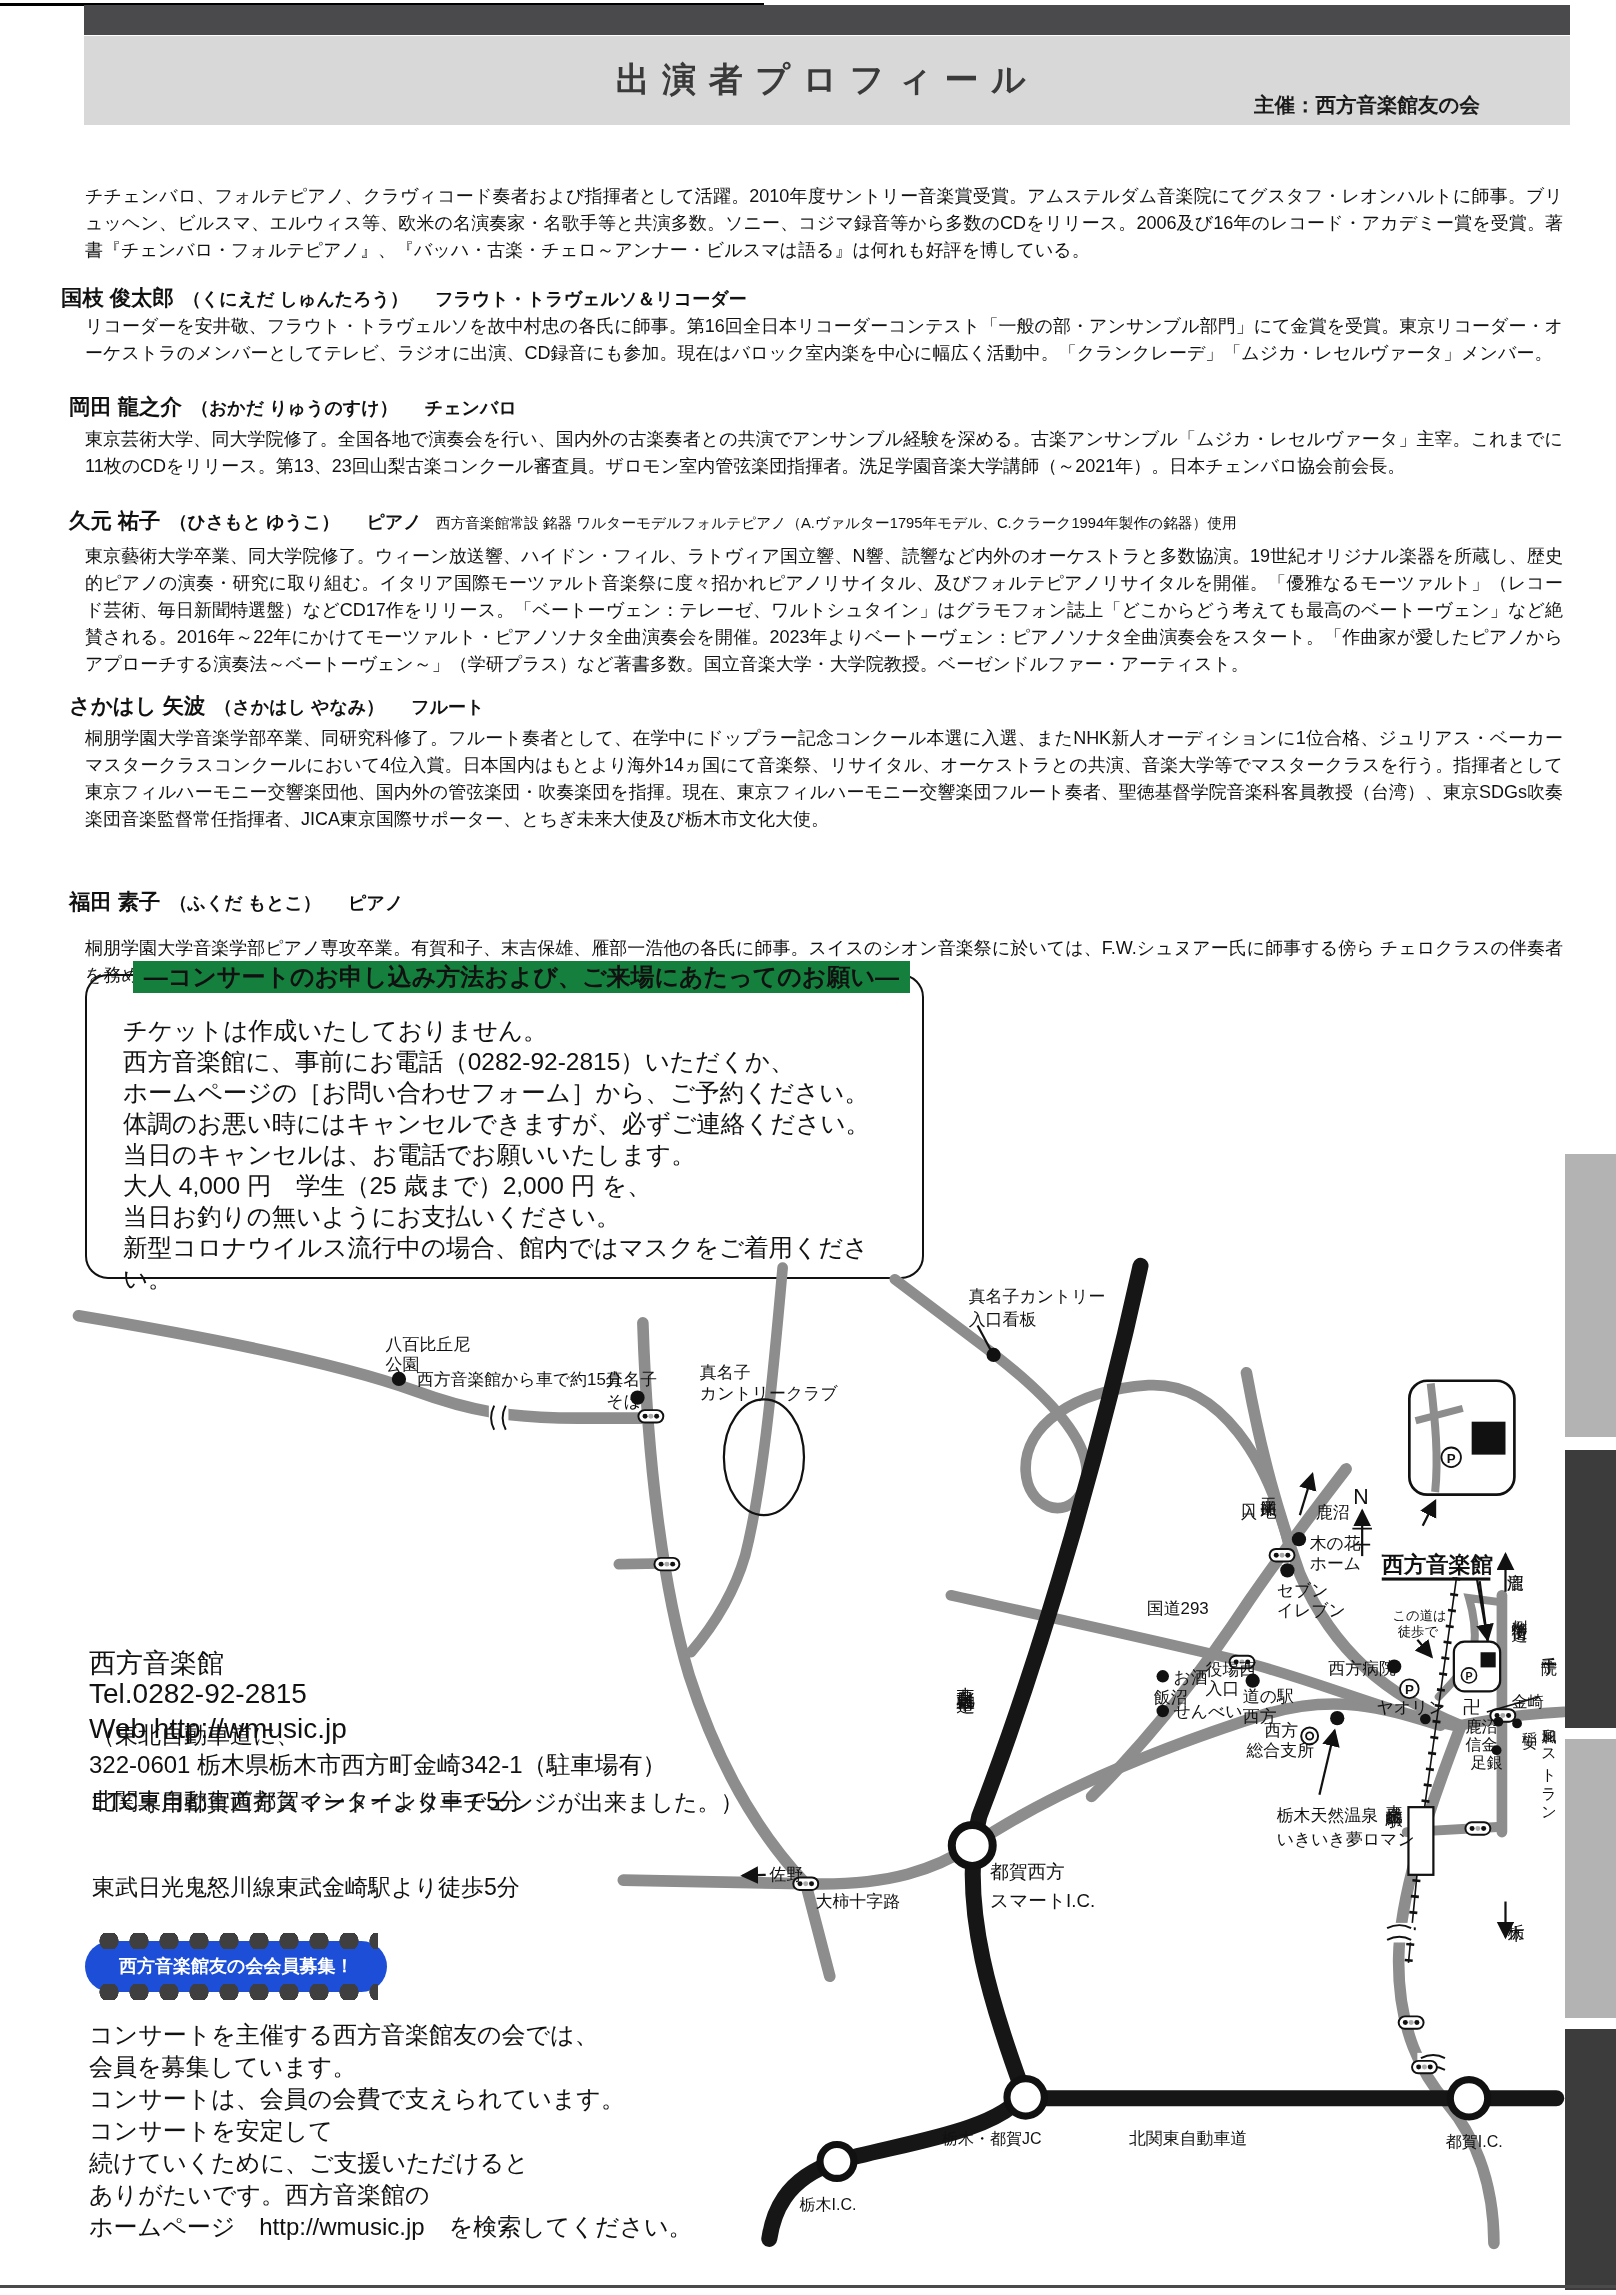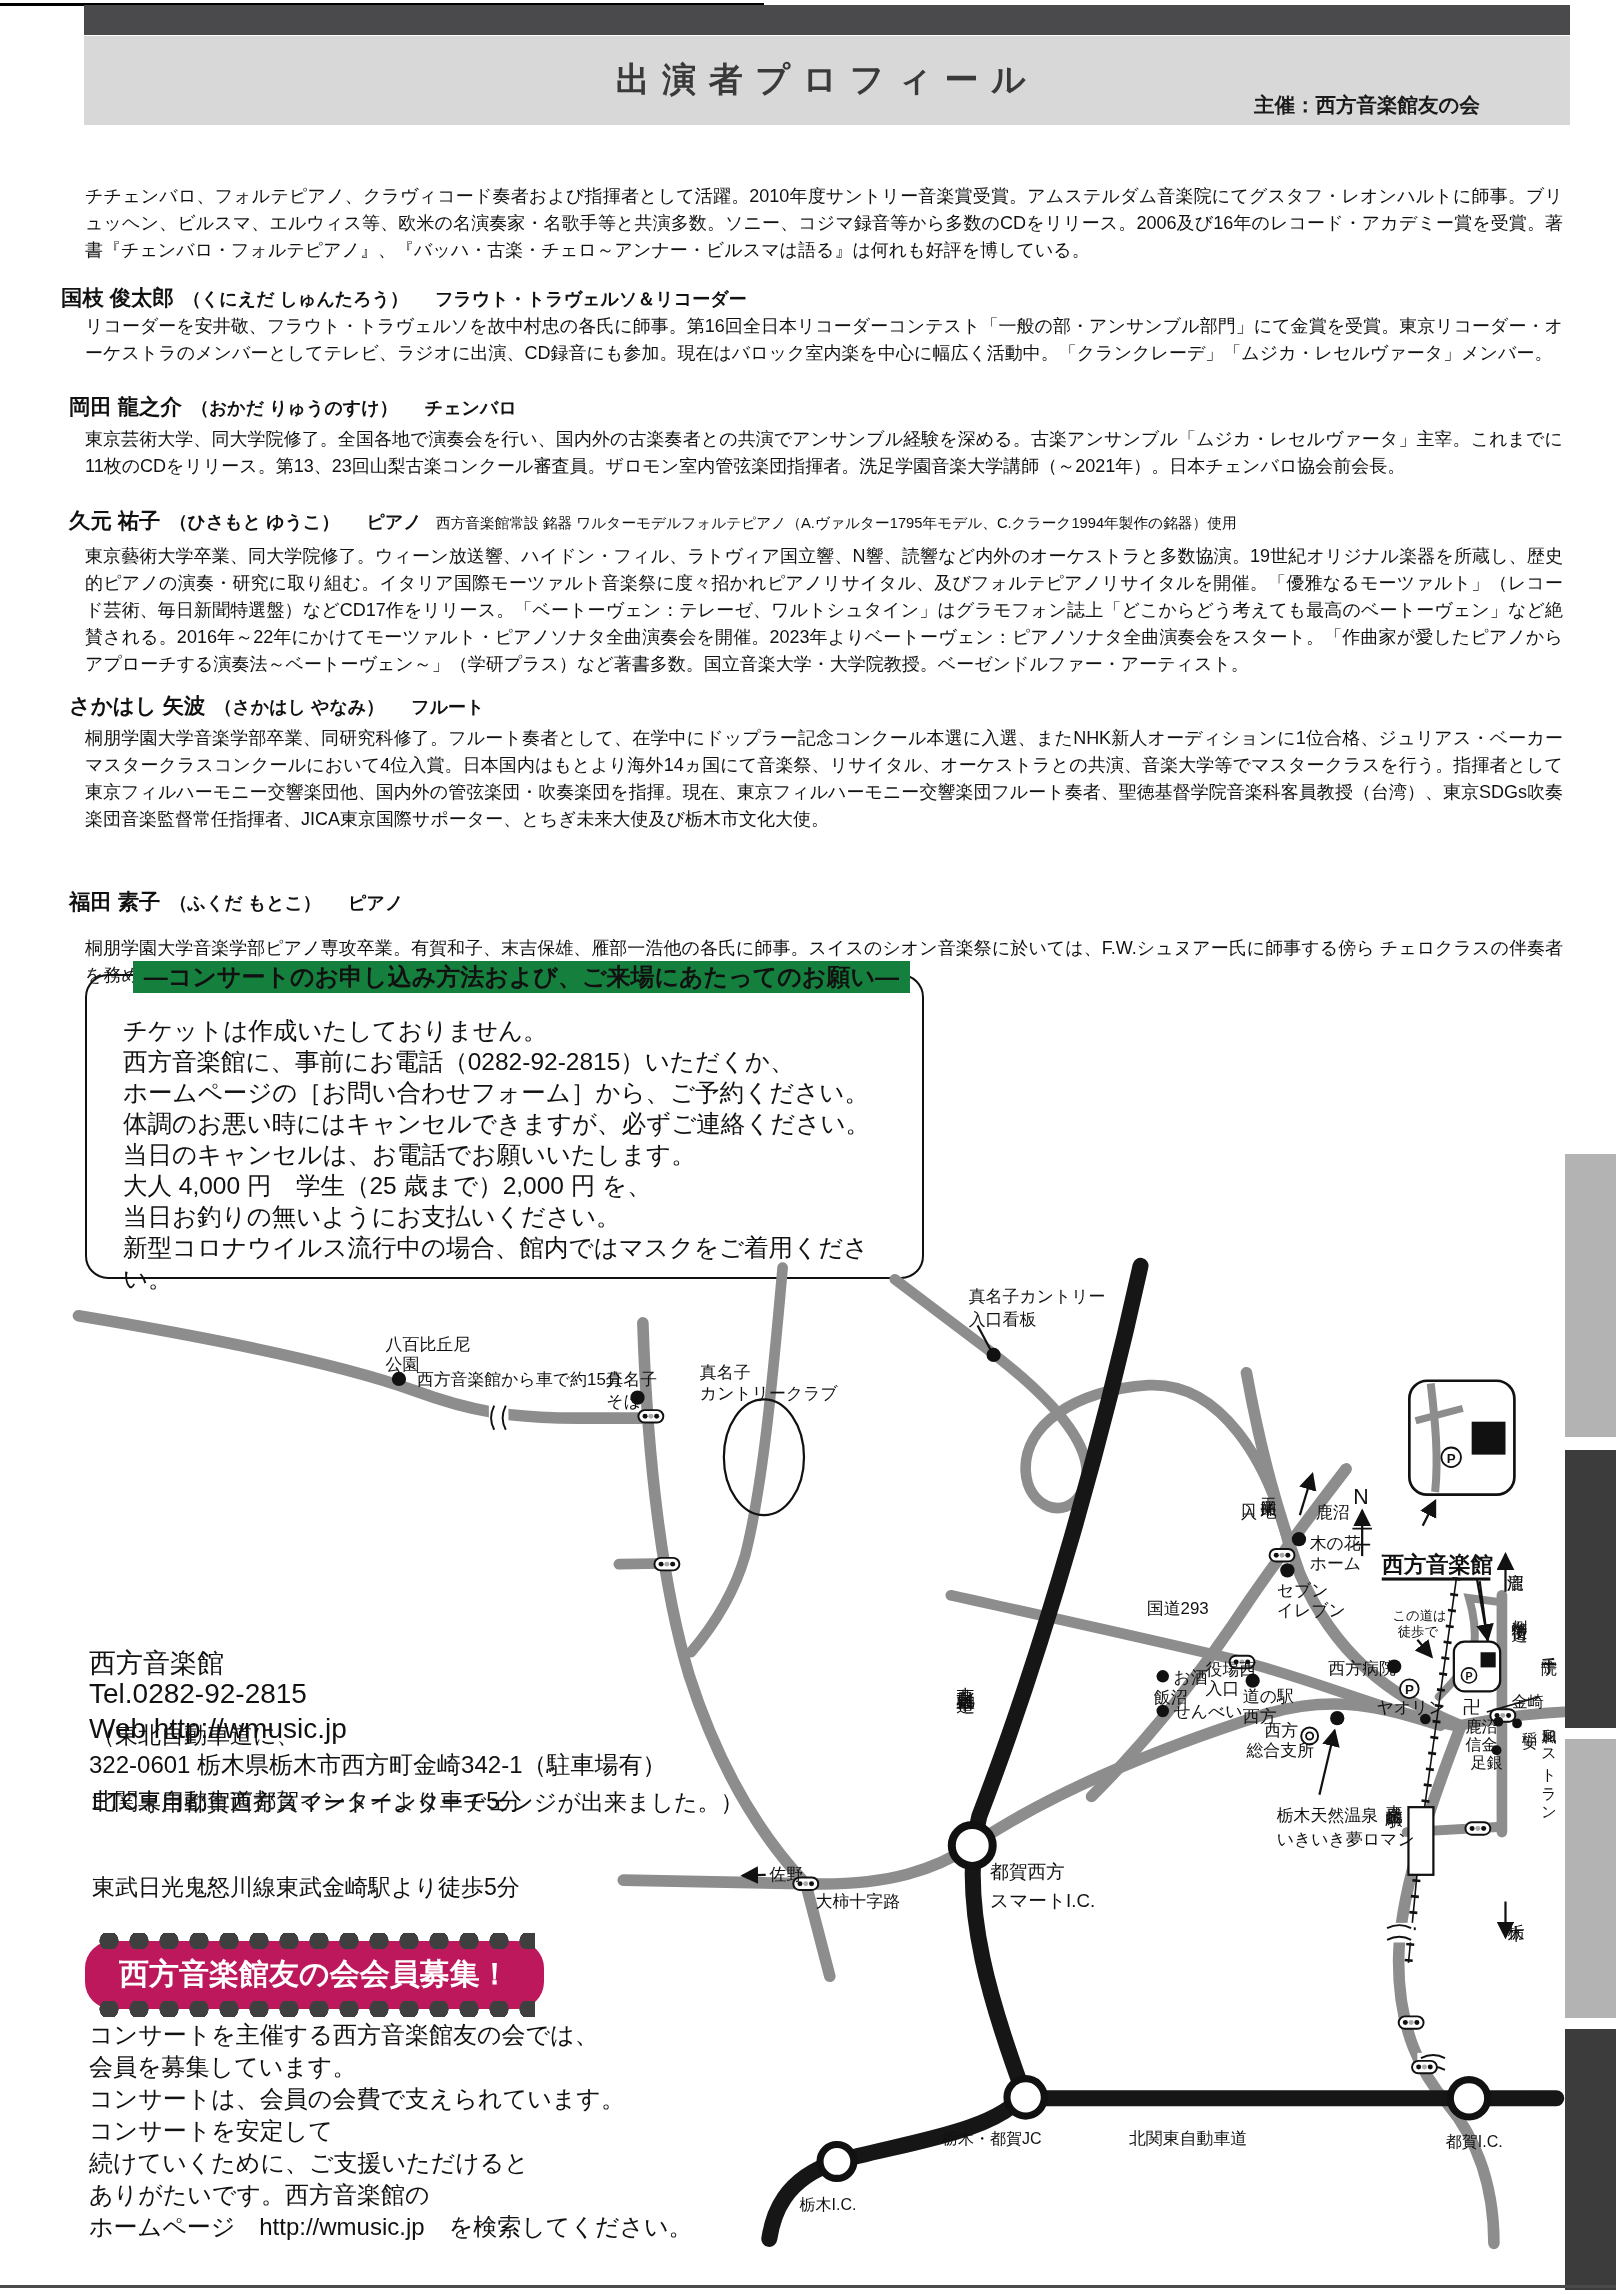--- a/index.html
+++ b/index.html
@@ -22,21 +22,21 @@
   
   .nbox{left:85px;top:974px;width:835px;height:301px;border:2.2px solid #111;border-radius:23px;}
   .nbox-title{position:absolute;top:-15px;left:46px;background:#15803d;padding:0 10.7px;font-size:24px;font-weight:bold;color:#111;white-space:nowrap;}
   .nbox-body{position:absolute;left:36px;top:39px;right:27px;font-size:24.5px;line-height:31px;color:#111;}
   
   .c1{font-size:27px;color:#111;}
   .c2{font-size:28px;color:#111;}
   .c3{font-size:24px;color:#111;}
   .c4{font-size:23px;color:#111;}
   
-  .badge{left:85px;top:1941px;background:#be185d;color:#fff;font-size:30px;font-weight:bold;padding:13.4px 34px;border-radius:27px;white-space:nowrap;}
+  .badge{left:85px;top:1941px;background:#1d4ed8;color:#fff;font-size:18px;font-weight:bold;padding:13.4px 34px;border-radius:27px;white-space:nowrap;}
   .badge::before,.badge::after{content:"";position:absolute;left:9px;right:9px;height:16px;
     background-image:radial-gradient(circle 9.8px at 15px 50%, #3f3f3f 96%, rgba(0,0,0,0) 100%);
     background-size:30px 16px;background-repeat:repeat-x;}
   .badge::before{top:-8px;}
   .badge::after{bottom:-8px;}
   .recruit-line{font-size:24px;line-height:32px;color:#111;}
   .botline{left:0;top:2285px;width:1616px;height:2.7px;background:#4a4a4a;}
   
   .sbar{left:1565px;width:51px;}
   .sbar.light{background:#b3b3b3;}

